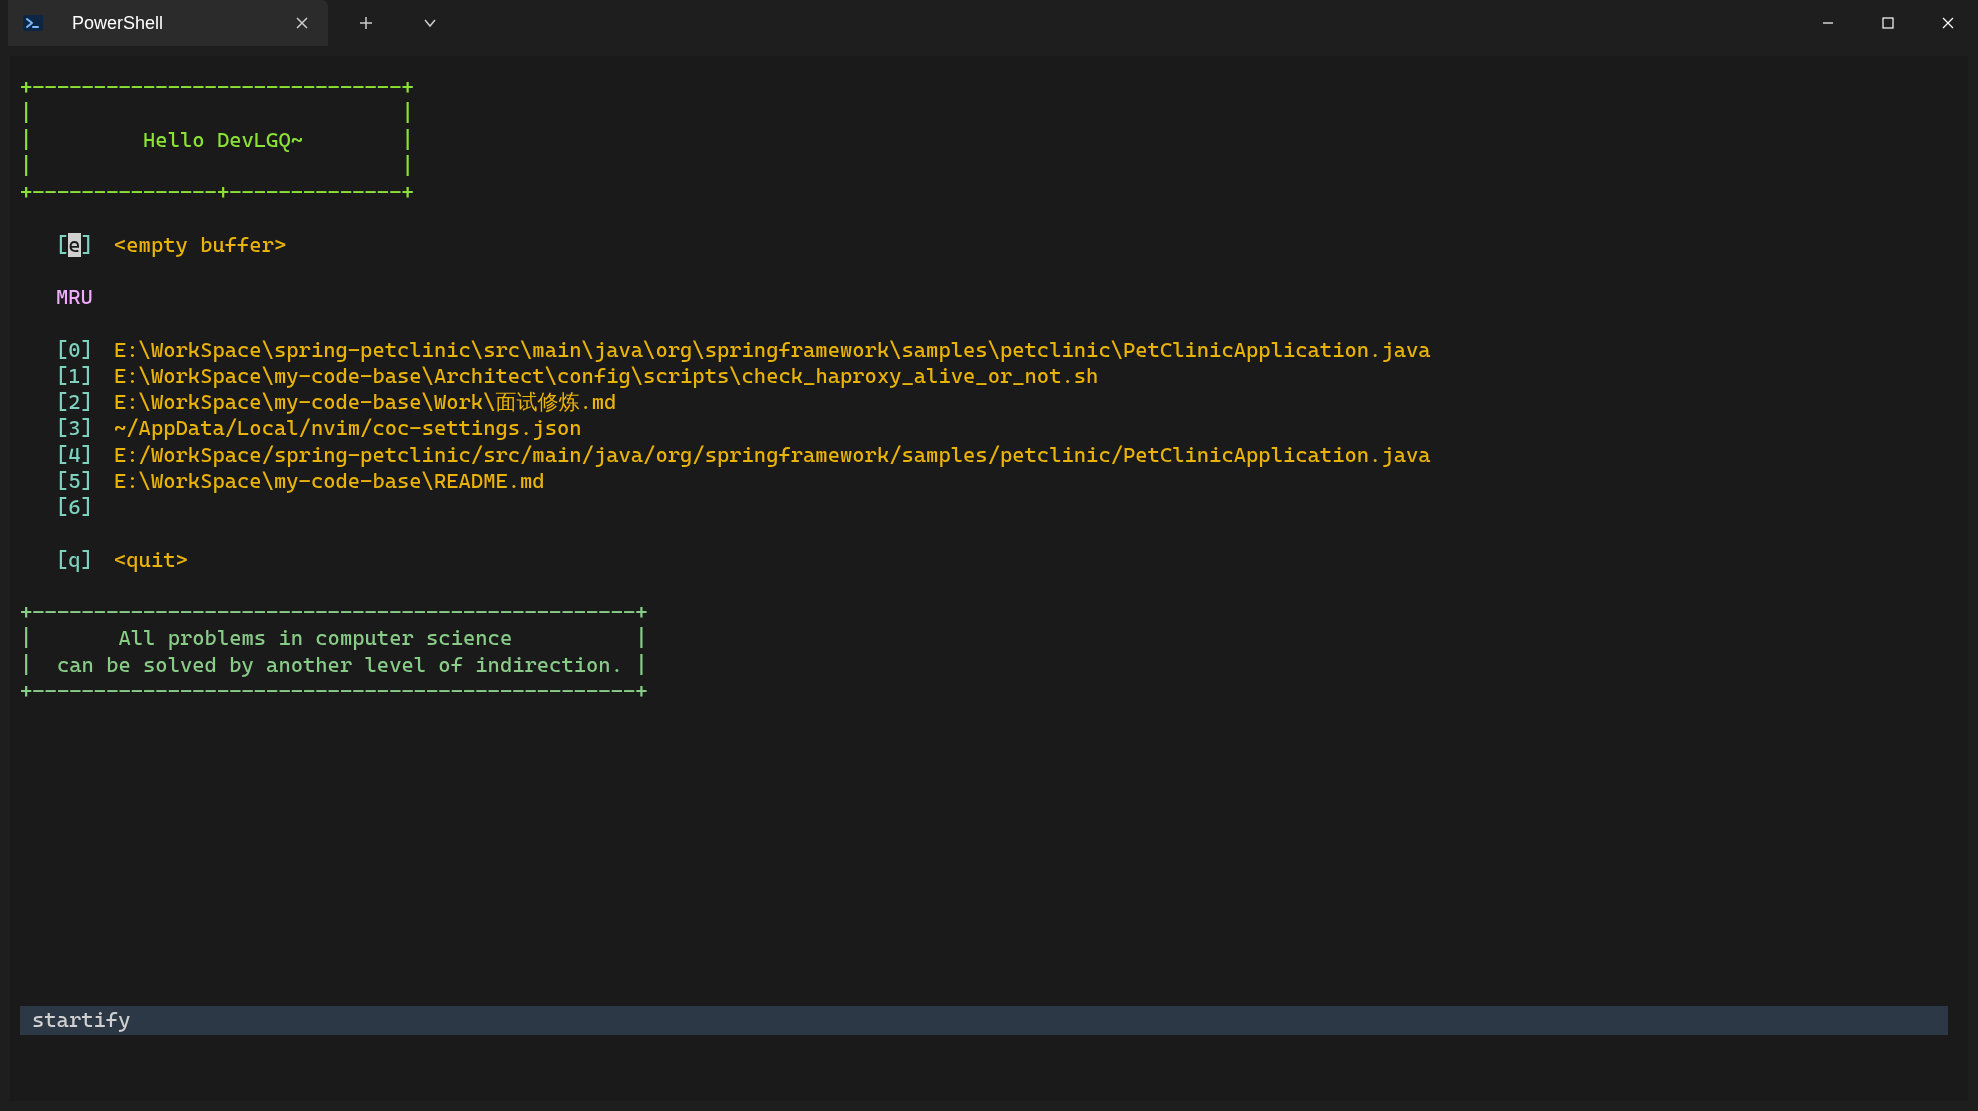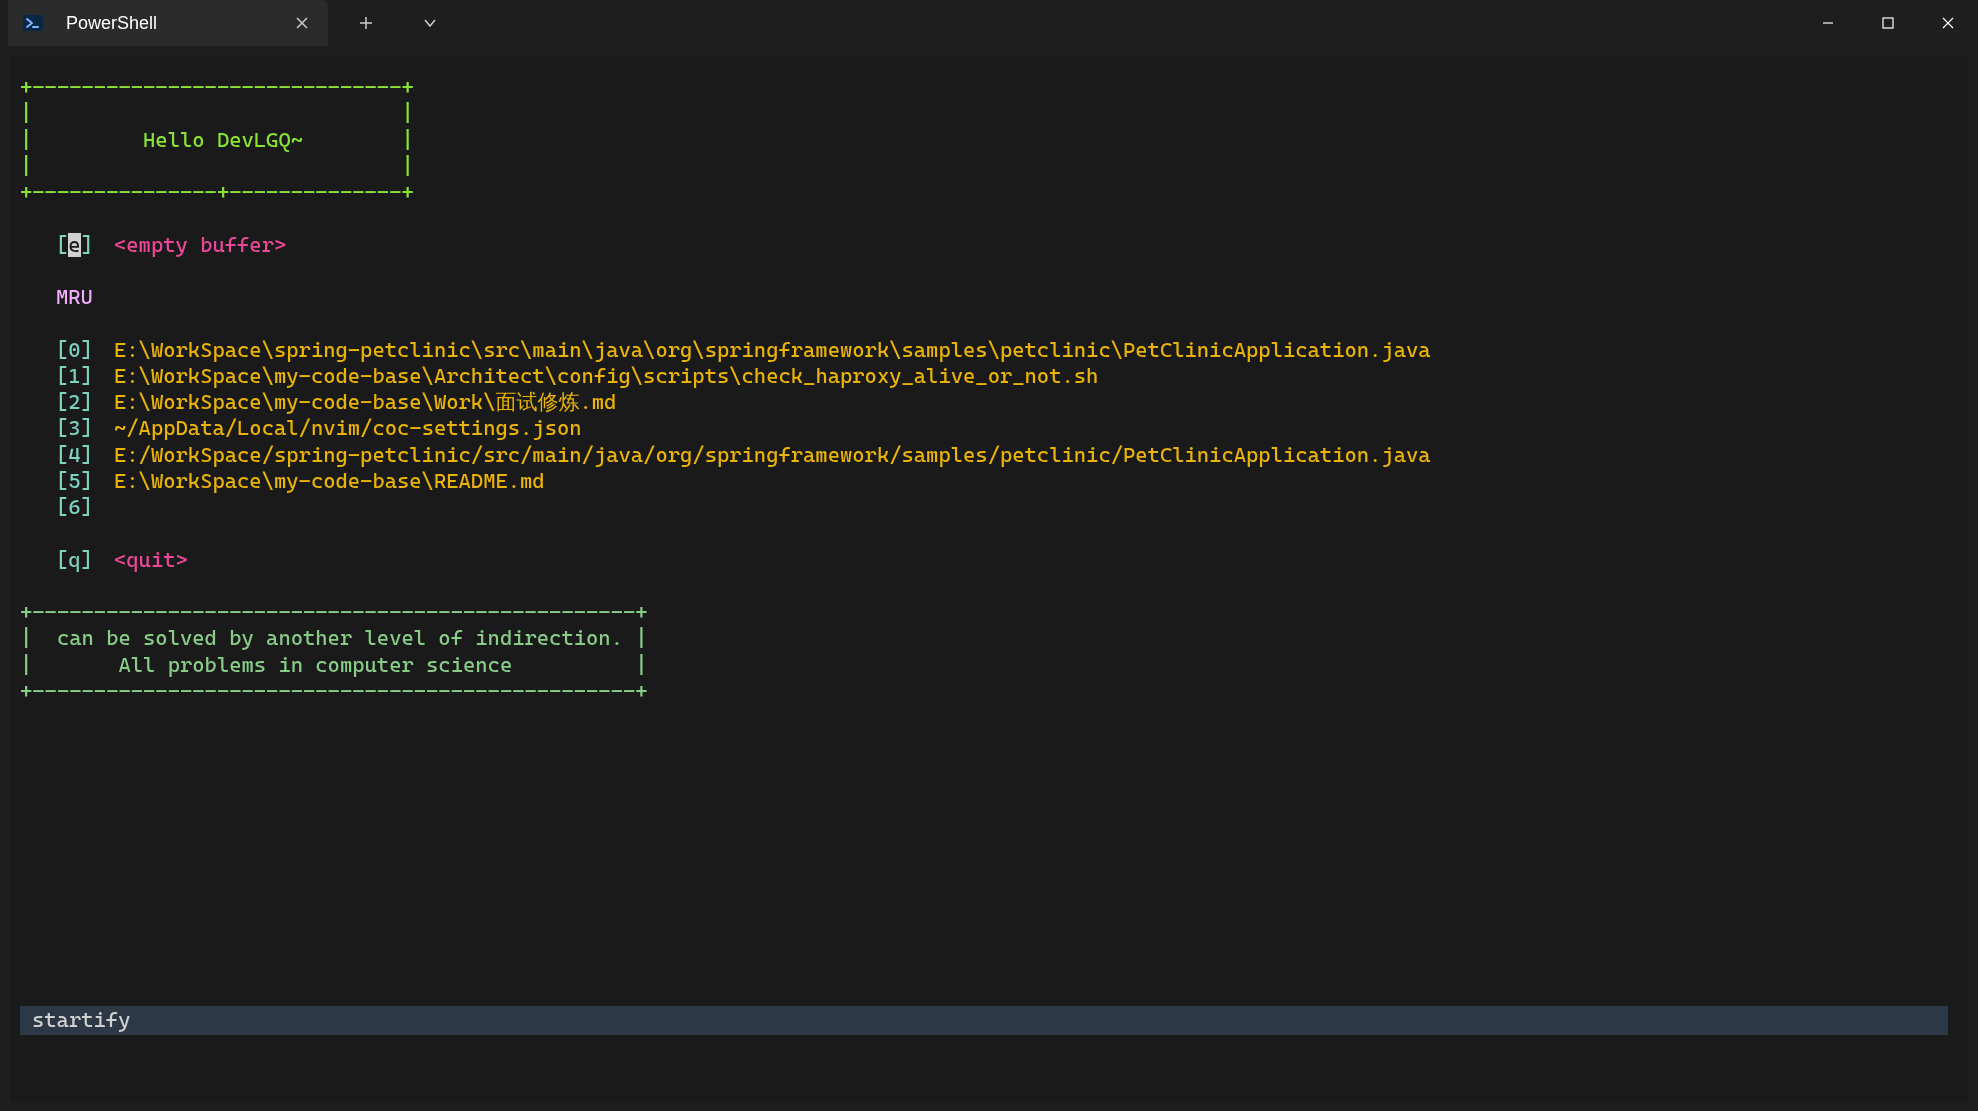--- a/index.html
+++ b/index.html
@@ -17,21 +17,21 @@
     background: #1e1e1e;
     display: flex;
     align-items: stretch;
   }
   .tab {
     display: flex;
     align-items: center;
     background: #2b2b2b;
     width: 320px;
     padding: 12px 14px;
-    gap: 22px;
+    gap: 28px;
     border-top-right-radius: 6px;
     margin-left: 8px;
   }
   .tab-icon {
     width: 22px;
     height: 22px;
     display: flex;
     align-items: center;
     justify-content: center;
   }
@@ -87,21 +87,21 @@
     padding: 18px 10px 10px 10px;
     position: relative;
     overflow: hidden;
   }
   .term-line {
     line-height: 1.25;
     white-space: pre;
     font-variant-ligatures: none;
   }
   .box-green { color: #8ae234; }
-  .cyan { color: #ec4899; }
+  .cyan { color: #eab308; }
   .magenta { color: #f0abfc; }
   .folder { color: #eab308; }
   .filename { color: #eab308; }
   .running { color: #88cc88; }
   .indent { padding-left: 36px; }
   .bracket { color: #7dd3c0; }
   .cursor-key {
     background: #d0d0d0;
     color: #1a1a1a;
   }
@@ -230,19 +230,19 @@
   <div class="term-line">&nbsp;</div>
 
   <div class="startify-row">
     <span class="startify-key bracket">[q]</span>
     <span class="cyan">&lt;quit&gt;</span>
   </div>
 
   <div class="term-line">&nbsp;</div>
 
   <div class="term-line running">+-------------------------------------------------+</div>
+  <div class="term-line running">|       All problems in computer science          |</div>
   <div class="term-line running">|  can be solved by another level of indirection. |</div>
-  <div class="term-line running">|       All problems in computer science          |</div>
   <div class="term-line running">+-------------------------------------------------+</div>
 
   <div class="statusline term-line">startify</div>
 
 </div>
 
 </body></html>

